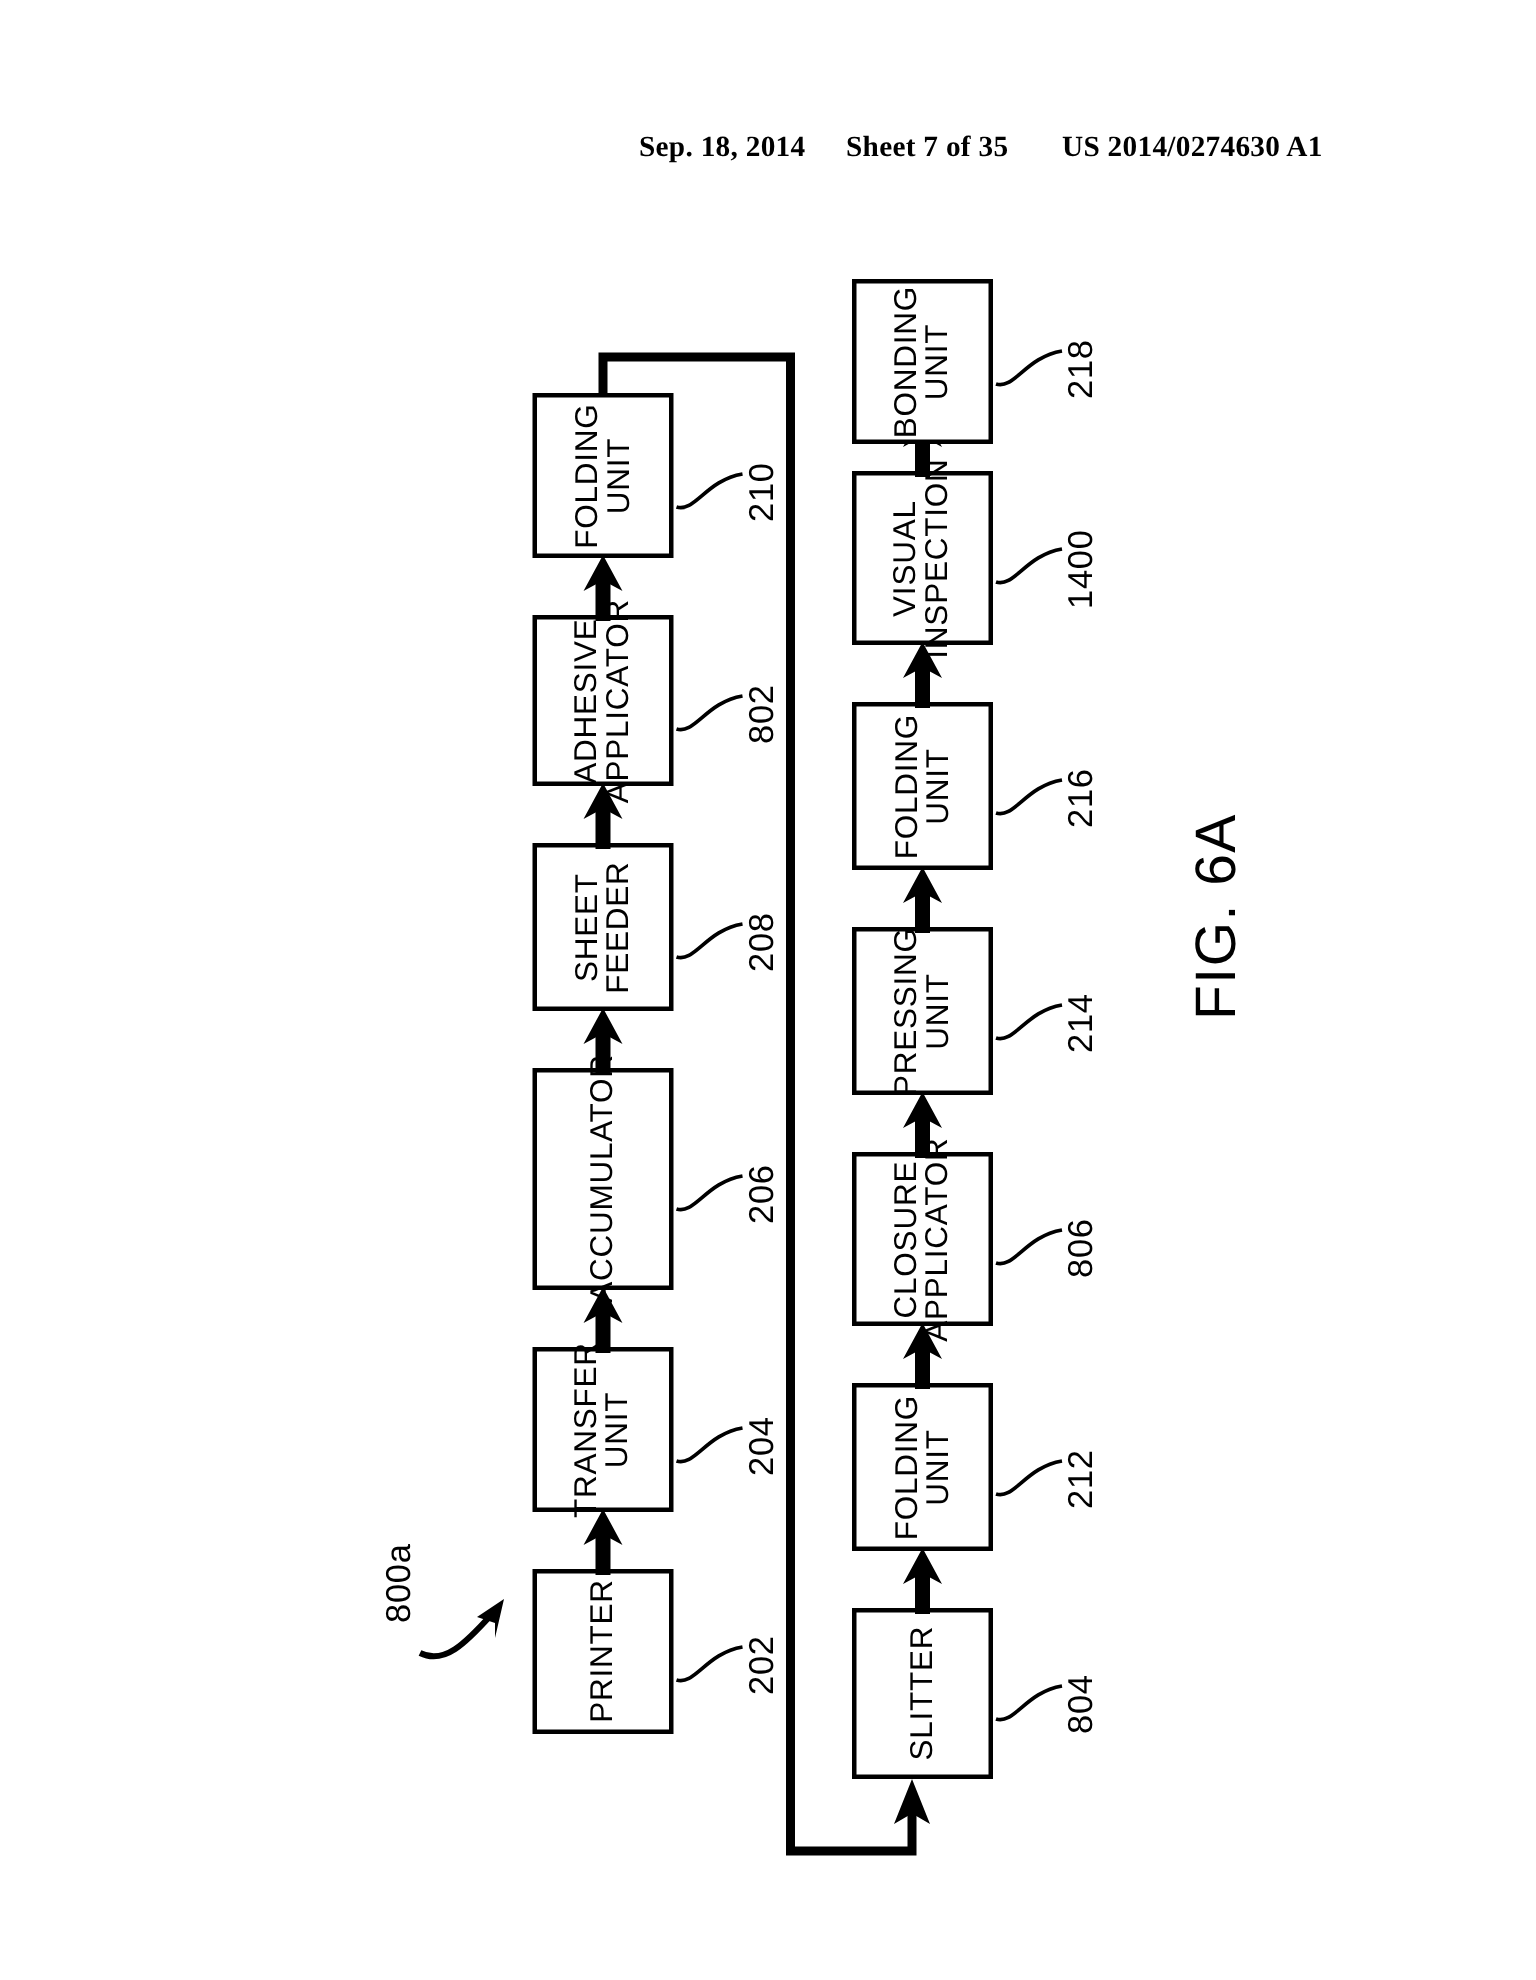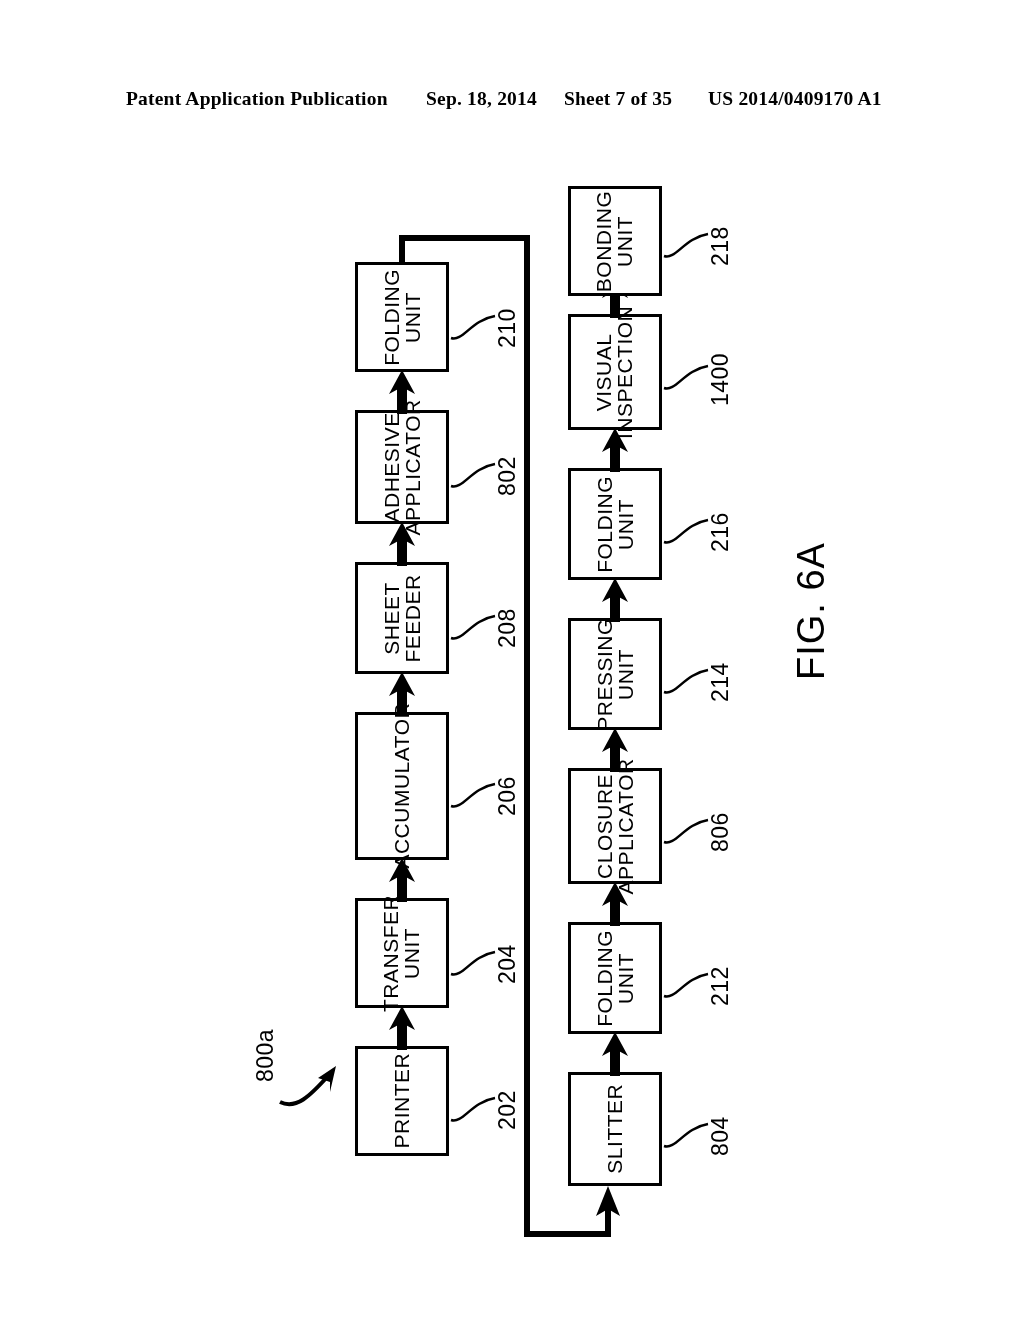--- a/index.html
+++ b/index.html
@@ -104,24 +104,23 @@
     font-size: 23px;
     letter-spacing: 0.5px;
     white-space: nowrap;
   }
   #system-callout-arrow { position: absolute; left: 276px; top: 1058px; }
 </style>
 </head>
 <body>
 
 <div id="page-header">
-  <span class="h-pub">Patent Application Publication</span>
   <span class="h-date">Sep. 18, 2014</span>
   <span class="h-sheet">Sheet 7 of 35</span>
-  <span class="h-pat">US 2014/0409170 A1</span>
+  <span class="h-pat">US 2014/0274630 A1</span>
 </div>
 
 <div id="figure-canvas">
 
   <svg id="feedback-connector" width="1024" height="1320">
 
     <path d="M 402 262 L 402 238 L 527 238 L 527 1234 L 608 1234 L 608 1206" fill="none" stroke="#000" stroke-width="6" stroke-linejoin="miter"></path>
     <polygon points="608,1186 596,1216 608,1209 620,1216" fill="#000"></polygon>
   </svg>
 

